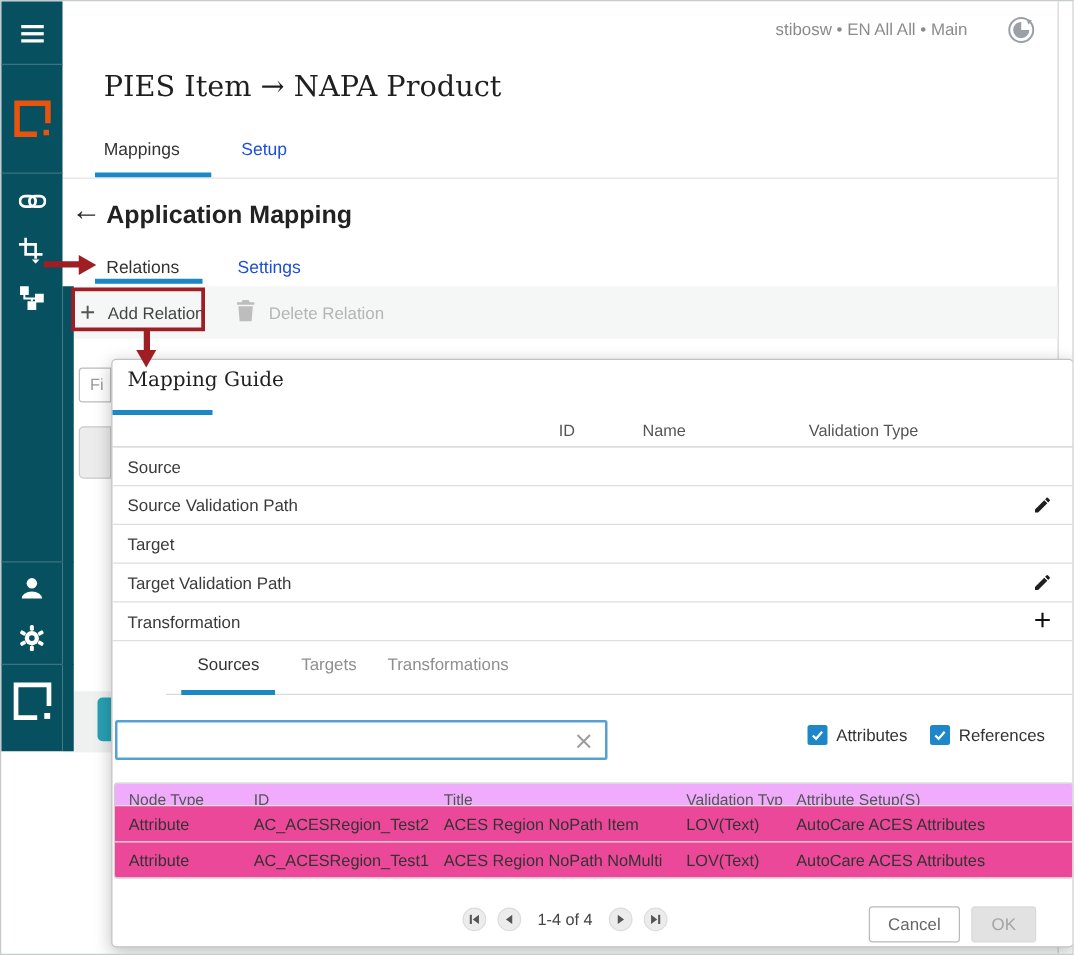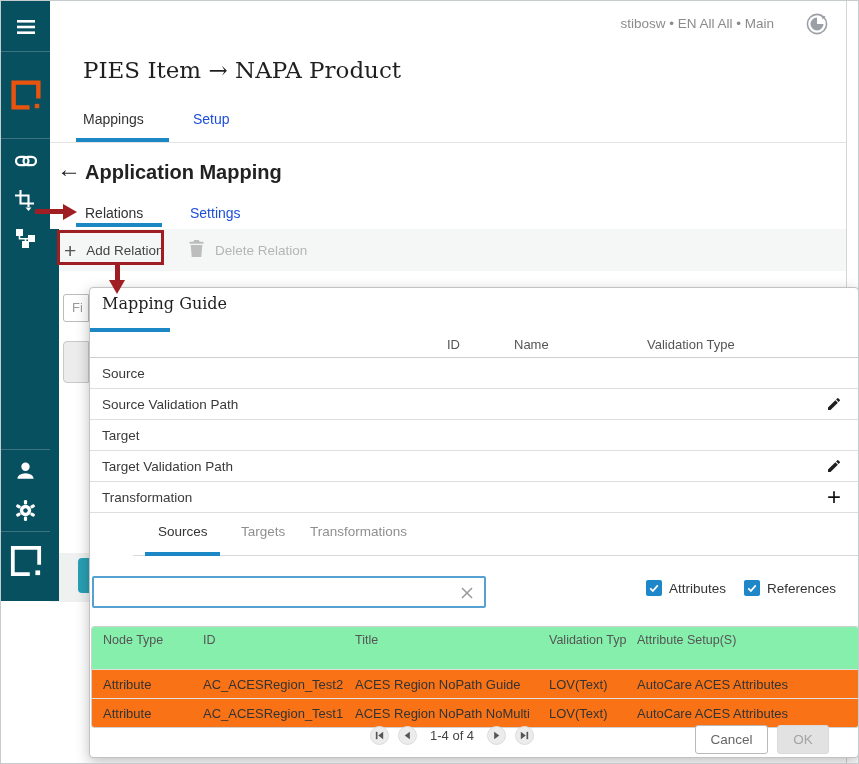--- a/index.html
+++ b/index.html
@@ -60,22 +60,22 @@
   .st-label{position:absolute;top:11px;font-size:13.5px;cursor:pointer;}
   .st-underline{position:absolute;left:12px;top:39px;width:75px;height:4px;background:#1b87c4;}
   .search-input{left:2px;top:288px;width:394px;height:32px;border:2px solid #57a0d2;border-radius:2px;background:#fff;cursor:text;}
   .search-clear{position:absolute;right:9px;top:7px;width:16px;height:16px;cursor:pointer;}
   .checkbox-group{top:292px;right:22px;display:flex;gap:18px;align-items:center;}
   .cb-item{display:flex;align-items:center;gap:7px;cursor:pointer;}
   .cb-box{width:16px;height:16px;background:#1d87c9;border-radius:2px;display:flex;align-items:center;justify-content:center;}
   .cb-label{font-size:13.5px;color:#333;}
   .results-table{left:1px;top:338px;width:768px;border:1px solid #d0d0d0;border-radius:3px;overflow:hidden;font-size:13px;}
   .rt-row{display:grid;grid-template-columns:100px 152px 194px 88px auto;}
-  .rt-head{background:#86efac;color:#555;height:42px;line-height:27px;font-size:12.5px;}
-  .rt-body{height:29px;line-height:29px;color:#333;border-top:1px solid #e0e0e0;background:#f97316;cursor:pointer;}
+  .rt-head{background:#f0abfc;color:#555;height:17px;line-height:27px;font-size:12.5px;}
+  .rt-body{height:29px;line-height:29px;color:#333;border-top:1px solid #e0e0e0;background:#ec4899;cursor:pointer;}
   .rt-cell{padding-left:11px;white-space:nowrap;overflow:hidden;}
   .pagination{left:280px;top:438px;display:flex;align-items:center;gap:9px;}
   .pg-btn{width:19px;height:19px;border-radius:50%;background:#ececec;border:1px solid #dcdcdc;display:flex;align-items:center;justify-content:center;cursor:pointer;}
   .pg-label{font-size:13px;color:#444;margin:0 4px;}
   .btn{position:absolute;top:437px;height:29px;border-radius:3px;font-size:13.5px;display:flex;align-items:center;justify-content:center;cursor:pointer;}
   .btn-cancel{right:90px;width:73px;background:#fff;border:1px solid #b9b9b9;color:#666;}
   .btn-ok{right:29px;width:52px;background:#e2e2e2;border:1px solid #dadada;color:#a3a3a3;}
 </style>
 </head>
 <body>
@@ -285,21 +285,21 @@
       <div class="rt-row rt-head">
         <span class="rt-cell">Node Type</span>
         <span class="rt-cell">ID</span>
         <span class="rt-cell">Title</span>
         <span class="rt-cell">Validation Type</span>
         <span class="rt-cell">Attribute Setup(S)</span>
       </div>
       <div class="rt-row rt-body">
         <span class="rt-cell">Attribute</span>
         <span class="rt-cell">AC_ACESRegion_Test2</span>
-        <span class="rt-cell">ACES Region NoPath Guide</span>
+        <span class="rt-cell">ACES Region NoPath Item</span>
         <span class="rt-cell">LOV(Text)</span>
         <span class="rt-cell">AutoCare ACES Attributes</span>
       </div>
       <div class="rt-row rt-body">
         <span class="rt-cell">Attribute</span>
         <span class="rt-cell">AC_ACESRegion_Test1</span>
         <span class="rt-cell">ACES Region NoPath NoMulti</span>
         <span class="rt-cell">LOV(Text)</span>
         <span class="rt-cell">AutoCare ACES Attributes</span>
       </div>

